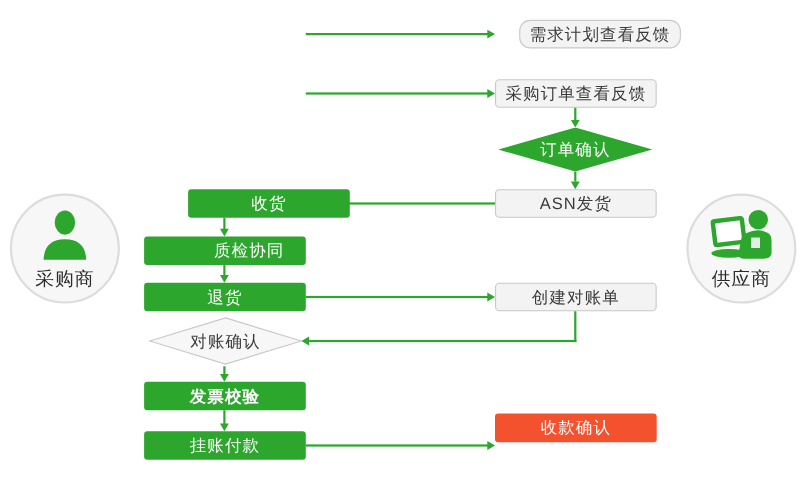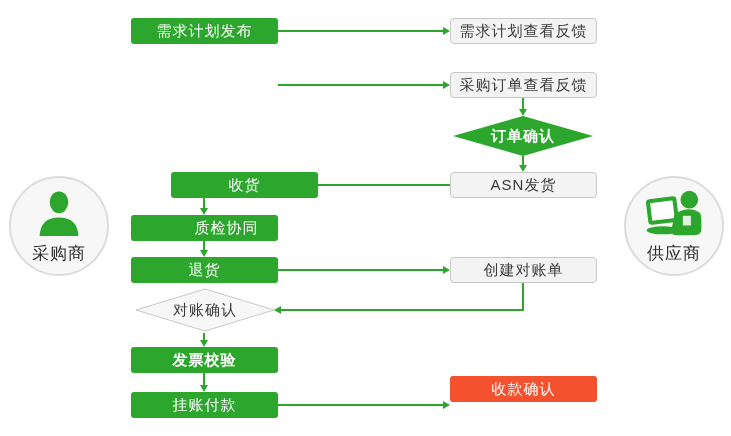--- a/index.html
+++ b/index.html
@@ -59,23 +59,20 @@
         <ellipse cx="22" cy="51" rx="20" ry="5" fill="currentColor"></ellipse>
         <rect x="5" y="13" width="33" height="27" rx="2" transform="rotate(-7 21 26)" fill="#ffffff" stroke="currentColor" stroke-width="5"></rect>
         <circle cx="55" cy="13" r="11" fill="currentColor"></circle>
         <path d="M42 28 q13 -6 24 0 q4 2 4 9 v13 q0 7 -9 7 h-23 q-6 0 -5 -7 l3 -16 q1 -4 6 -6 z" fill="currentColor"></path>
         <path d="M47 33 h10 v12 h-10 z" fill="#f7f7f7" opacity="0.9"></path>
       </svg>
     </span>
     <span class="alabel">供应商</span>
   </div>
 
-  <div class="node box-green" style="left:131px;top:18px;">
-    <span>需求计划发布</span>
-  </div>
   <div class="node box-green" style="left:131px;top:172px;margin-left:40px;">
     <span>收货</span>
   </div>
   <div class="node box-green" style="left:131px;top:215px;padding-left:44px;">
     <span>质检协同</span>
   </div>
   <div class="node box-green" style="left:131px;top:257px;">
     <span>退货</span>
   </div>
   <div class="diamond diamond-gray" style="left:135px;top:288px;width:140px;height:44px;">
@@ -84,27 +81,27 @@
     </svg>
     <span class="lbl">对账确认</span>
   </div>
   <div class="node box-green" style="left:131px;top:347px;font-weight:bold;">
     <span>发票校验</span>
   </div>
   <div class="node box-green" style="left:131px;top:392px;">
     <span>挂账付款</span>
   </div>
 
-  <div class="node box-gray" style="left:450px;top:18px;">
+  <div class="node box-gray" style="left:472px;top:18px;border-radius:10px;">
     <span>需求计划查看反馈</span>
   </div>
   <div class="node box-gray" style="left:450px;top:72px;">
     <span>采购订单查看反馈</span>
   </div>
-  <div class="diamond diamond-green" style="left:453px;top:116px;width:140px;height:40px;font-weight:bold;">
+  <div class="diamond diamond-green" style="left:453px;top:116px;width:140px;height:40px;">
     <svg width="140" height="40" viewBox="0 0 140 40">
       <polygon points="70,0 140,20 70,40 0,20" style="fill:var(--green)"></polygon>
     </svg>
     <span class="lbl">订单确认</span>
   </div>
   <div class="node box-gray" style="left:450px;top:172px;">
     <span>ASN发货</span>
   </div>
   <div class="node box-gray" style="left:450px;top:257px;">
     <span>创建对账单</span>

